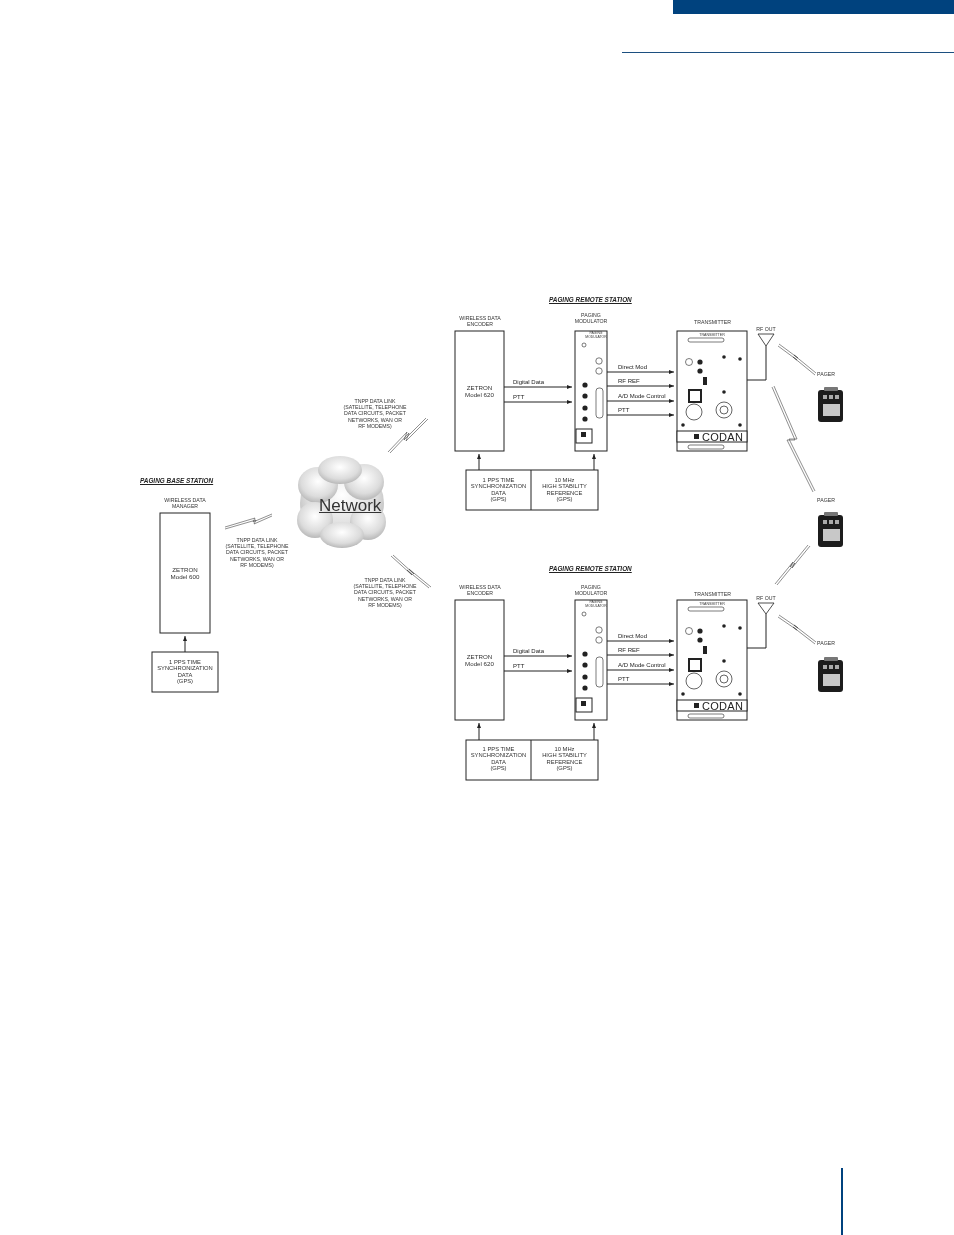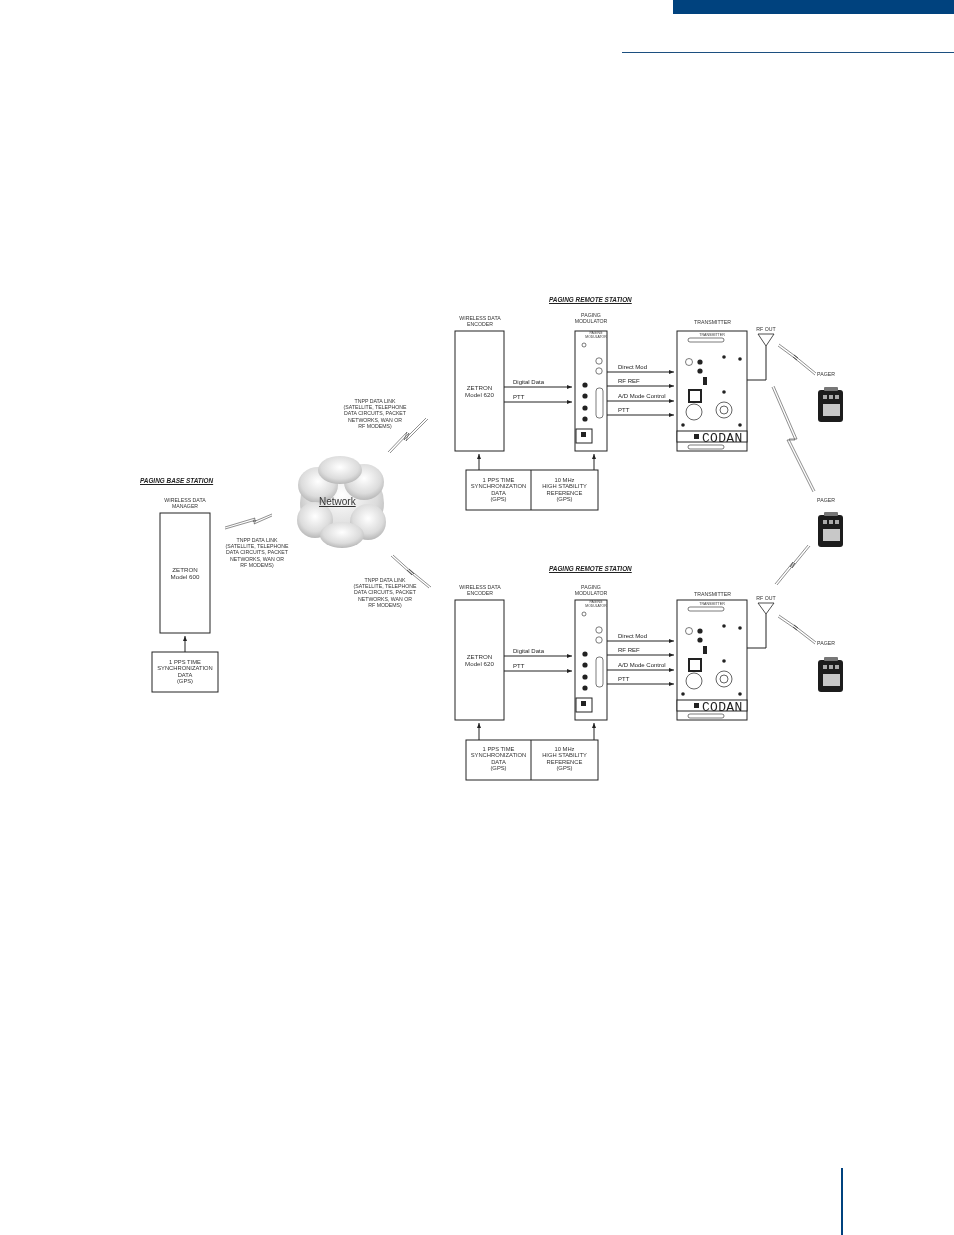--- a/index.html
+++ b/index.html
@@ -6,22 +6,22 @@
   body { width: 954px; height: 1235px; position: relative; overflow: hidden; font-family: "Liberation Sans", sans-serif; color: #222; }
   .abs { position: absolute; }
   .hdr-bar { left: 673px; top: 0; width: 281px; height: 14px; background: #00427e; }
   .hdr-line { left: 622px; top: 52px; width: 332px; height: 1px; background: #1c4f80; }
   .foot-line { left: 841px; top: 1168px; width: 2px; height: 67px; background: #00427e; }
   svg.diagram { position: absolute; left: 0; top: 0; }
   .lbl { position: absolute; font-size: 5.2px; line-height: 6.2px; color: #333; text-align: center; text-transform: uppercase; white-space: nowrap; }
   .title { position: absolute; font-size: 6.4px; font-weight: bold; font-style: italic; text-decoration: underline; color: #222; white-space: nowrap; }
   .box-text { position: absolute; font-size: 6.2px; line-height: 7px; color: #333; text-align: center; }
   .sig { position: absolute; font-size: 6px; color: #222; white-space: nowrap; }
-  .network-text { position: absolute; font-size: 10px; color: #333; text-decoration: underline; }
-  .codan { position: absolute; font-size: 13px; color: #222; letter-spacing: 0.3px; font-family: Liberation Mono, monospace; }
+  .network-text { position: absolute; font-size: 17px; color: #333; text-decoration: underline; }
+  .codan { position: absolute; font-size: 11px; color: #222; letter-spacing: 0.3px; }
 </style>
 </head>
 <body>
 
 <div class="abs hdr-bar"></div>
 <div class="abs hdr-line"></div>
 <div class="abs foot-line"></div>
 
 <svg class="diagram" width="954" height="1235" viewBox="0 0 954 1235">
   <defs>

